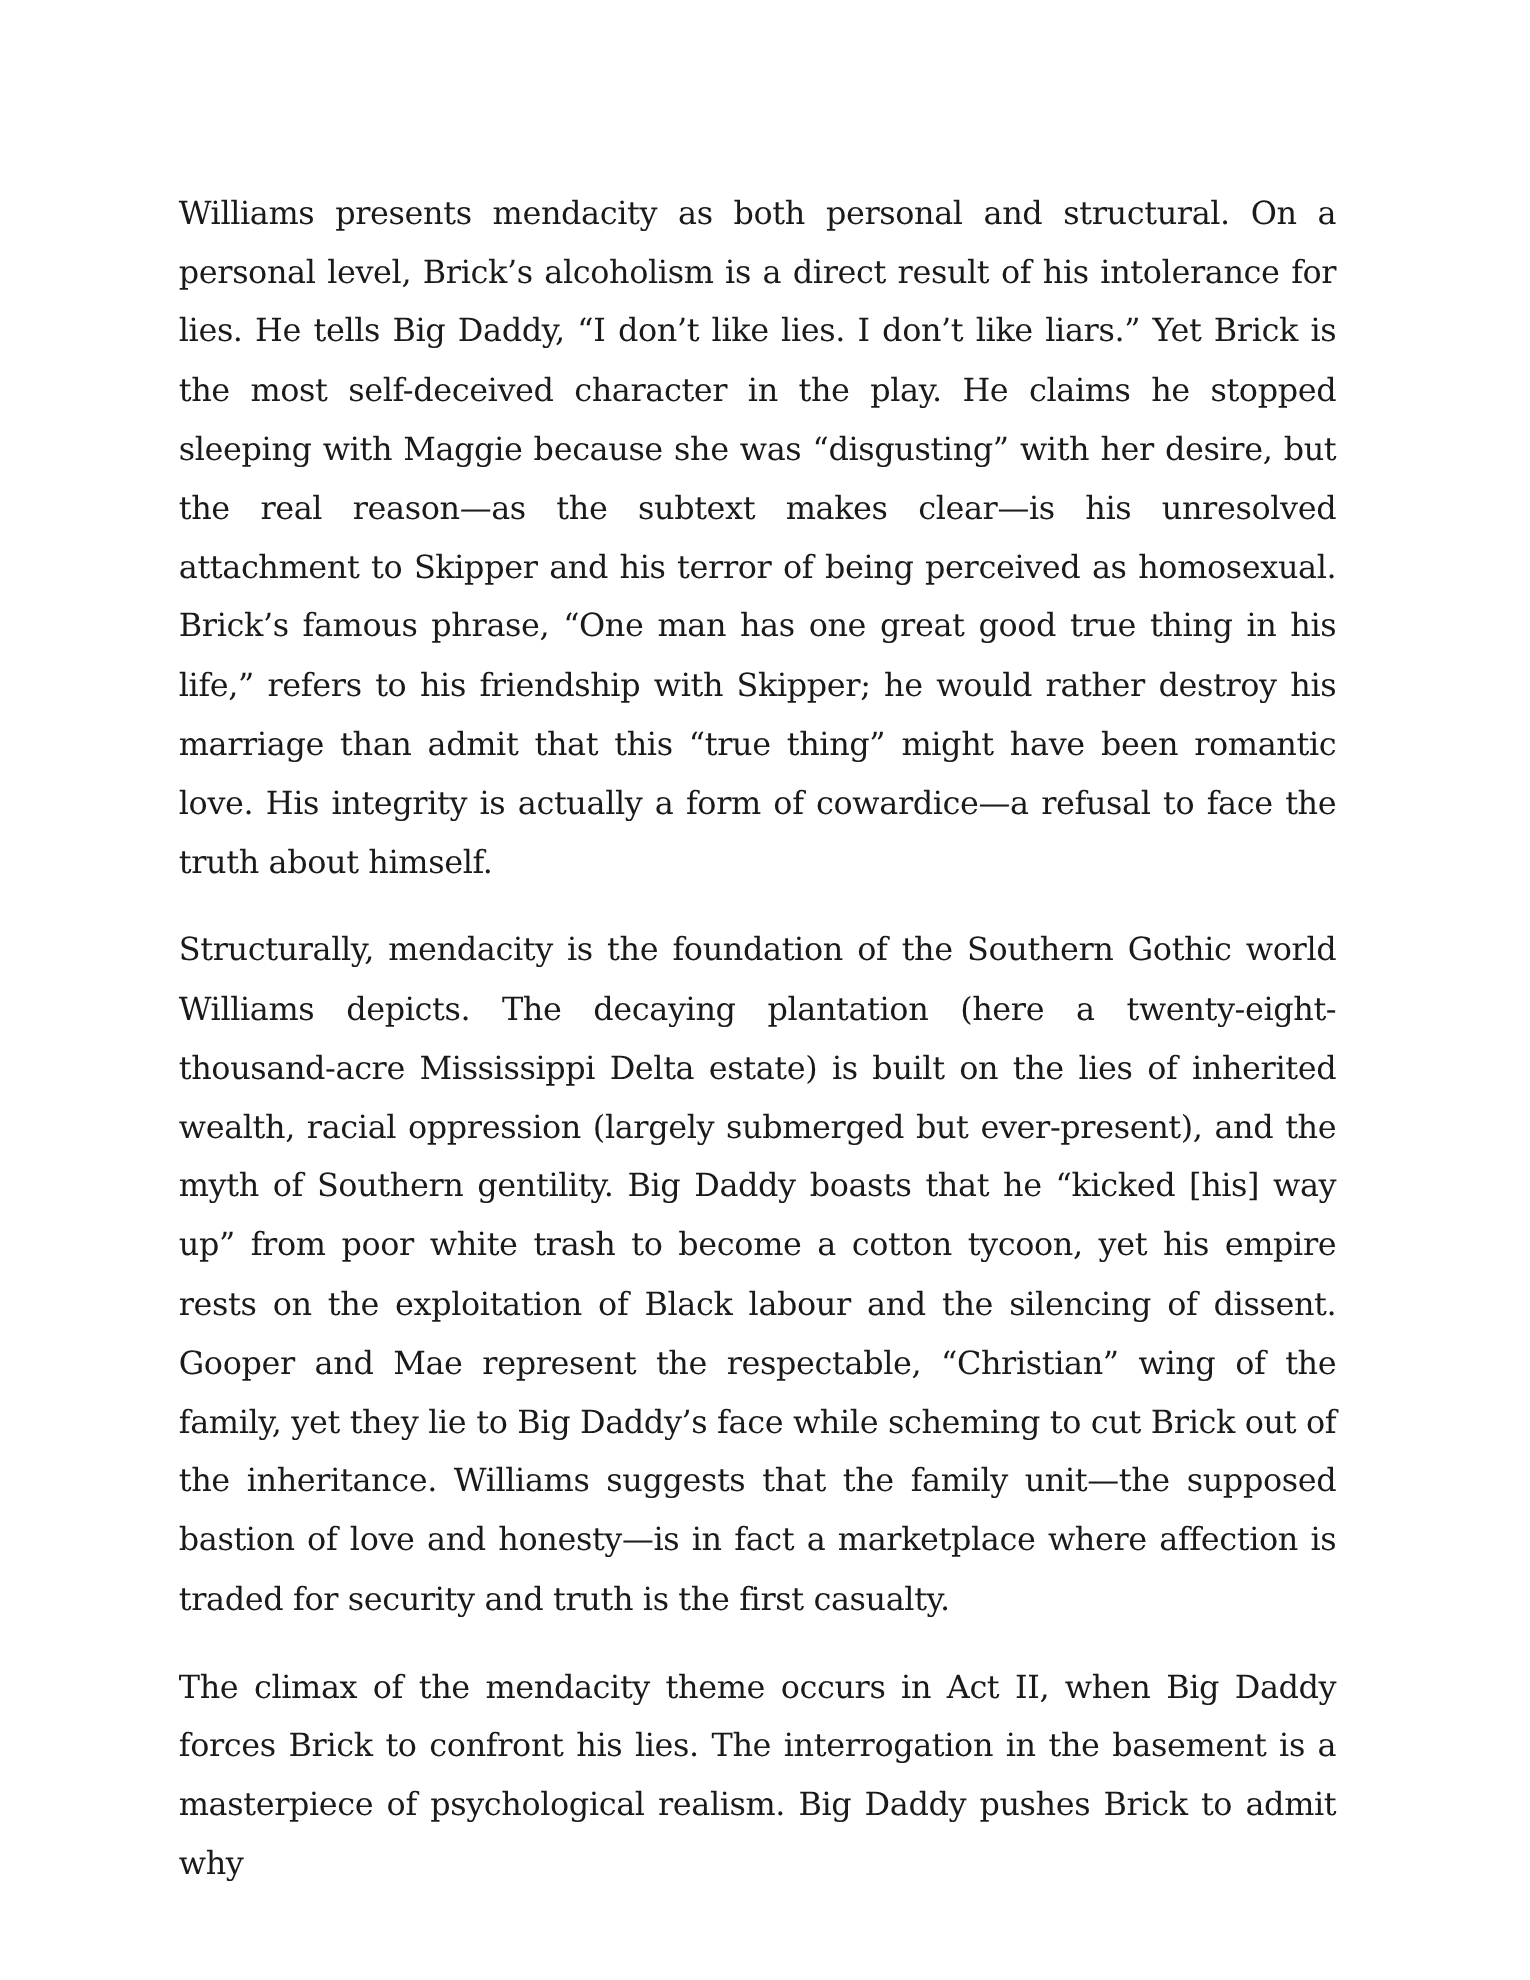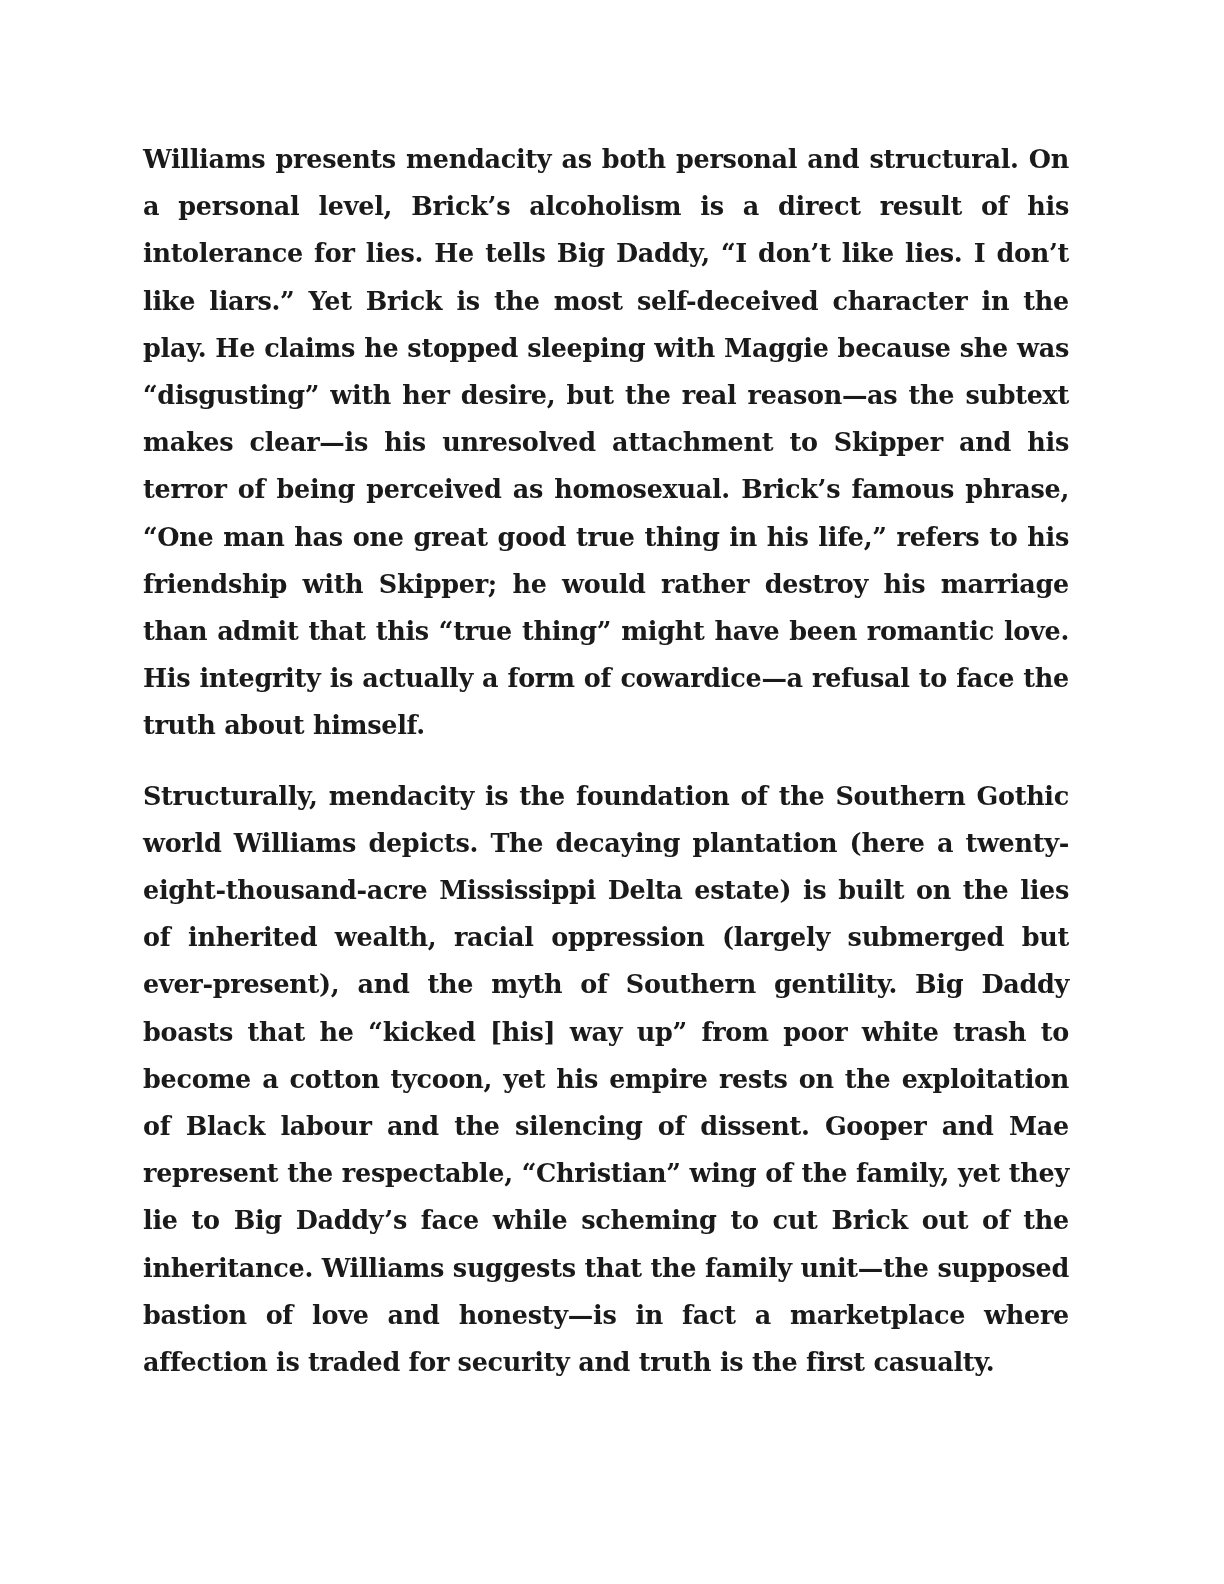--- a/index.html
+++ b/index.html
@@ -9,25 +9,25 @@
     left: 143px;
     top: 136px;
     width: 926px;
     font-family: "DejaVu Serif", "Liberation Serif", serif;
     font-size: 25.5px;
     line-height: 47.2px;
     color: #1a1a1a;
     letter-spacing: -0.3px;
   }
   .para {
-    margin: 0 0 23px 0;
+    margin: 12px 0 23px 0;
     text-align: justify;
     text-align-last: left;
-    font-weight: bold;
   }
 </style>
 </head>
 <body>
 
 <div class="page">
   <p class="para">Williams presents mendacity as both personal and structural. On a personal level, Brick’s alcoholism is a direct result of his intolerance for lies. He tells Big Daddy, “I don’t like lies. I don’t like liars.” Yet Brick is the most self-deceived character in the play. He claims he stopped sleeping with Maggie because she was “disgusting” with her desire, but the real reason—as the subtext makes clear—is his unresolved attachment to Skipper and his terror of being perceived as homosexual. Brick’s famous phrase, “One man has one great good true thing in his life,” refers to his friendship with Skipper; he would rather destroy his marriage than admit that this “true thing” might have been romantic love. His integrity is actually a form of cowardice—a refusal to face the truth about himself.</p>
   <p class="para">Structurally, mendacity is the foundation of the Southern Gothic world Williams depicts. The decaying plantation (here a twenty-eight-thousand-acre Mississippi Delta estate) is built on the lies of inherited wealth, racial oppression (largely submerged but ever-present), and the myth of Southern gentility. Big Daddy boasts that he “kicked [his] way up” from poor white trash to become a cotton tycoon, yet his empire rests on the exploitation of Black labour and the silencing of dissent. Gooper and Mae represent the respectable, “Christian” wing of the family, yet they lie to Big Daddy’s face while scheming to cut Brick out of the inheritance. Williams suggests that the family unit—the supposed bastion of love and honesty—is in fact a marketplace where affection is traded for security and truth is the first casualty.</p>
+  <p class="para" style="text-align-last: justify;">The climax of the mendacity theme occurs in Act II, when Big Daddy forces Brick to confront his lies. The interrogation in the basement is a masterpiece of psychological realism. Big Daddy pushes Brick to admit why</p>
 </div>
 
 </body></html>

